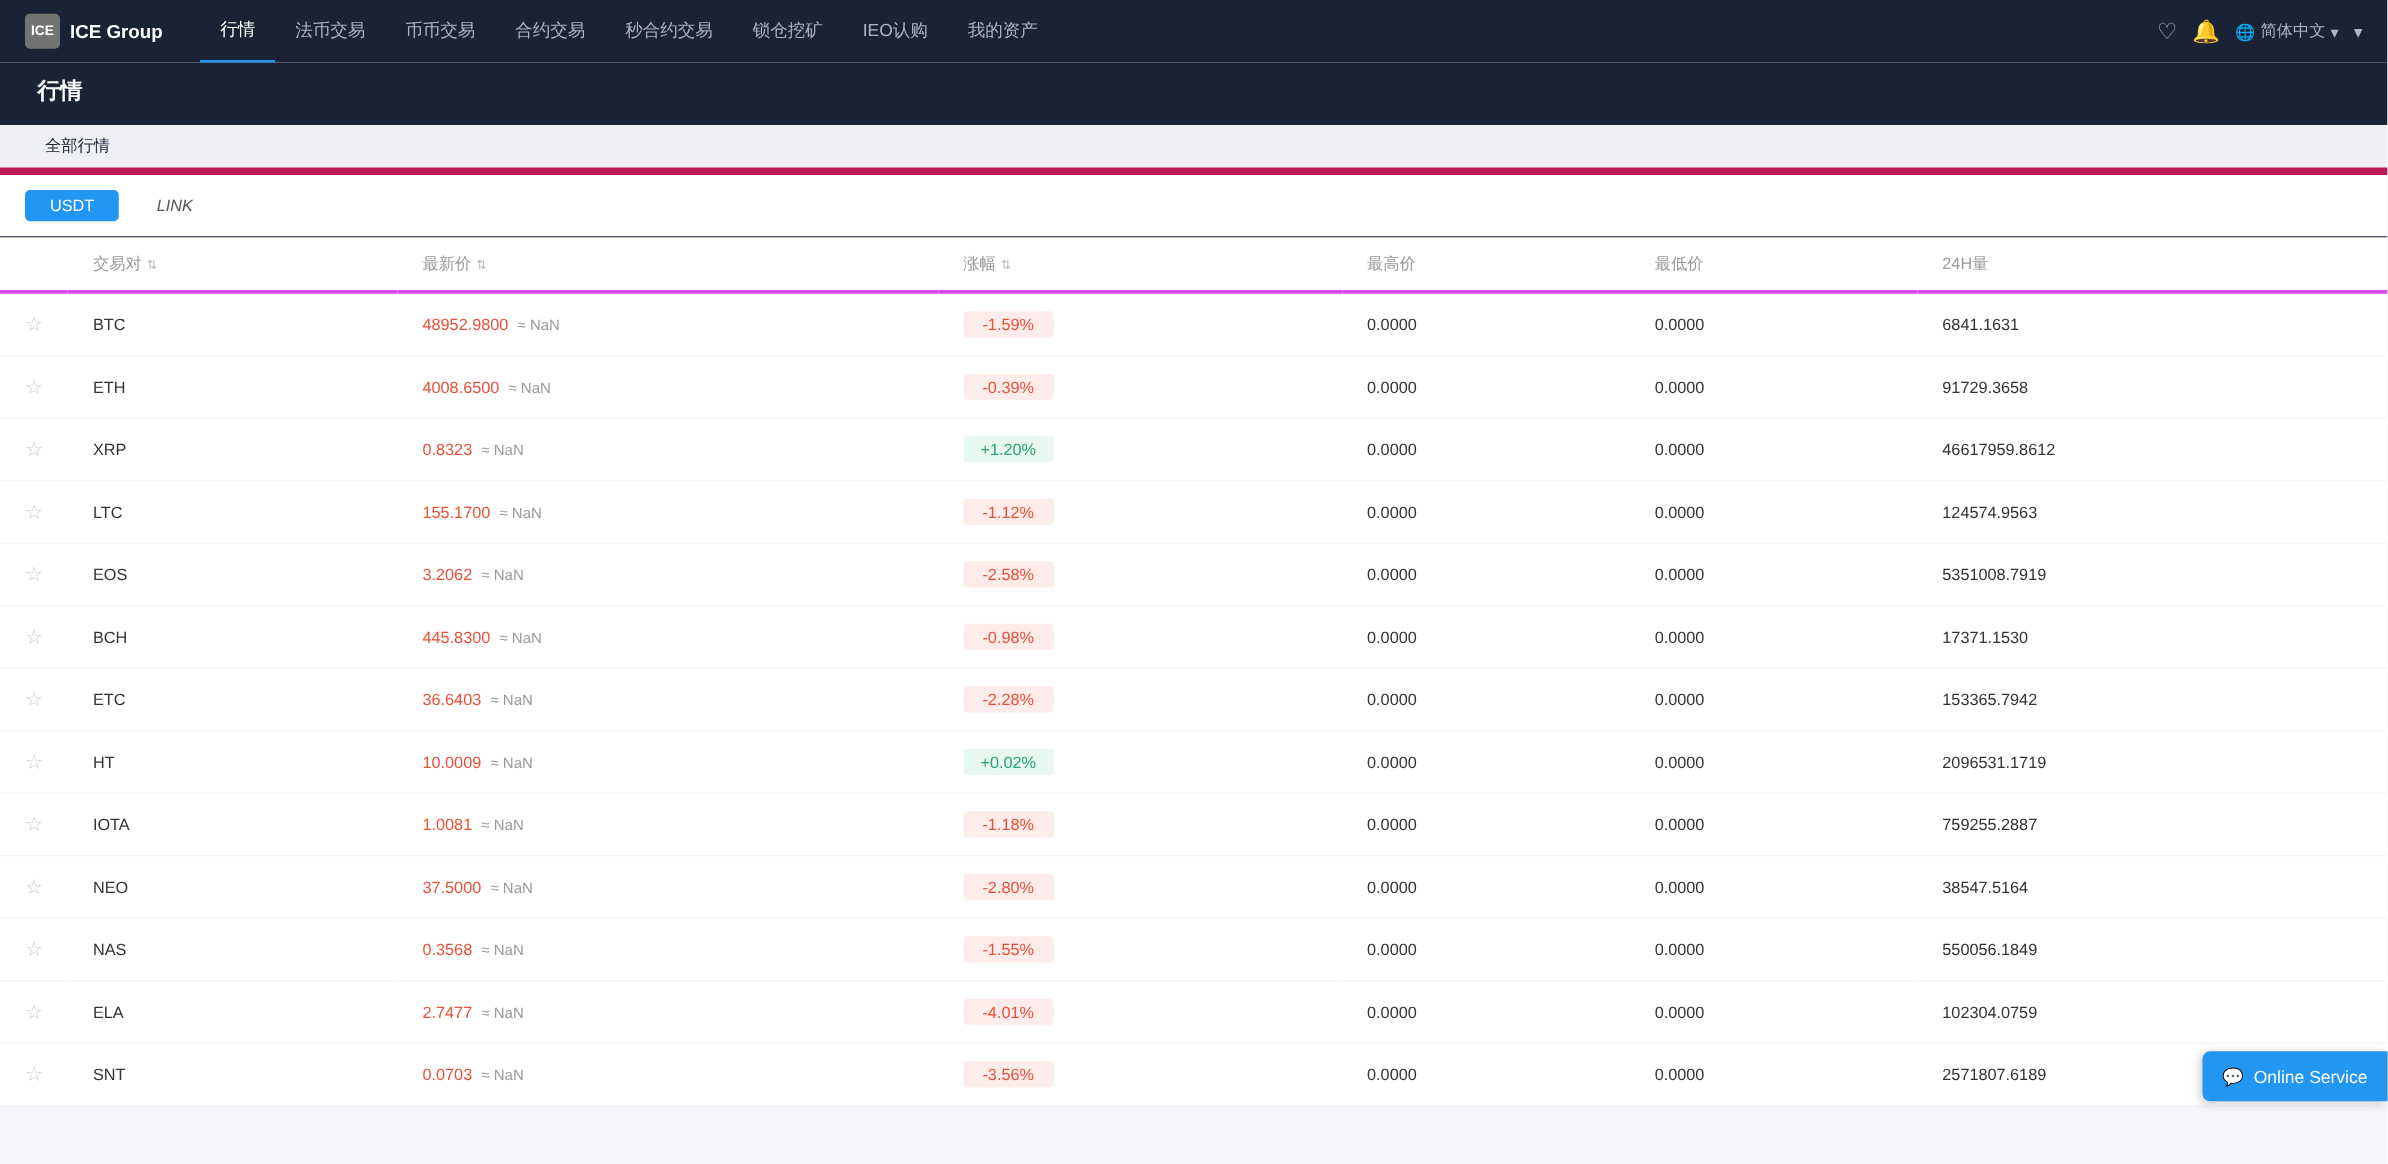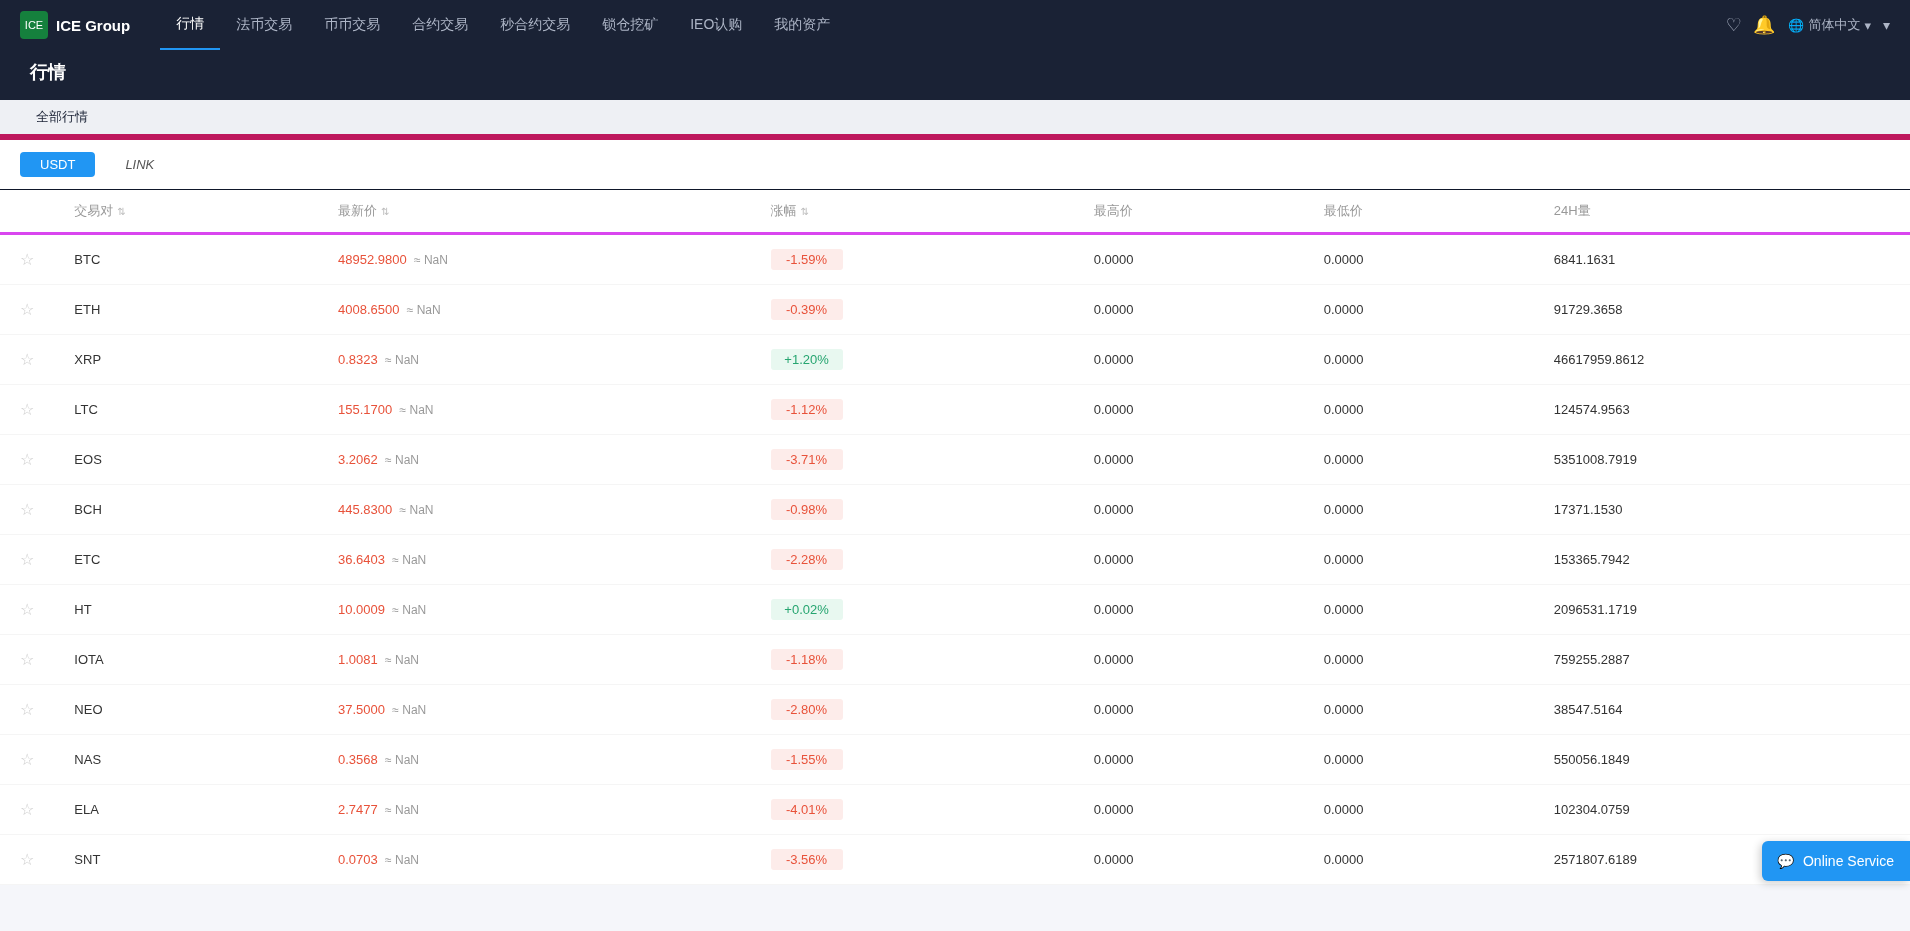--- a/index.html
+++ b/index.html
@@ -15,24 +15,24 @@
       gap: 0;
     }
     .navbar-brand {
       display: flex;
       align-items: center;
       gap: 8px;
       margin-right: 30px;
     }
     .brand-logo {
       width: 28px; height: 28px;
-      background: #15803d;
+      background: #737373;
       border-radius: 4px;
       display: flex; align-items: center; justify-content: center;
-      color: white; font-size: 11px; font-weight: normal;
+      color: white; font-size: 11px; font-weight: bold;
     }
     .brand-name { color: white; font-size: 15px; font-weight: 600; }
     .nav-links { display: flex; align-items: center; gap: 0; flex: 1; }
     .nav-link {
       color: #adb5c6;
       padding: 0 16px;
       height: 50px;
       display: flex; align-items: center;
       cursor: pointer;
       font-size: 14px;
@@ -242,21 +242,21 @@
           <td><span class="price-cell">155.1700</span><span class="price-approx"> ≈ NaN</span></td>
           <td><span class="change-badge change-neg">-1.12%</span></td>
           <td><span class="high-price">0.0000</span></td>
           <td><span class="low-price">0.0000</span></td>
           <td><span class="volume">124574.9563</span></td>
         </tr>
         <tr>
           <td class="star-col"><span class="star-icon">☆</span></td>
           <td><span class="coin-name">EOS</span></td>
           <td><span class="price-cell">3.2062</span><span class="price-approx"> ≈ NaN</span></td>
-          <td><span class="change-badge change-neg">-3.71%</span></td>
+          <td><span class="change-badge change-neg">-2.58%</span></td>
           <td><span class="high-price">0.0000</span></td>
           <td><span class="low-price">0.0000</span></td>
           <td><span class="volume">5351008.7919</span></td>
         </tr>
         <tr>
           <td class="star-col"><span class="star-icon">☆</span></td>
           <td><span class="coin-name">BCH</span></td>
           <td><span class="price-cell">445.8300</span><span class="price-approx"> ≈ NaN</span></td>
           <td><span class="change-badge change-neg">-0.98%</span></td>
           <td><span class="high-price">0.0000</span></td>

